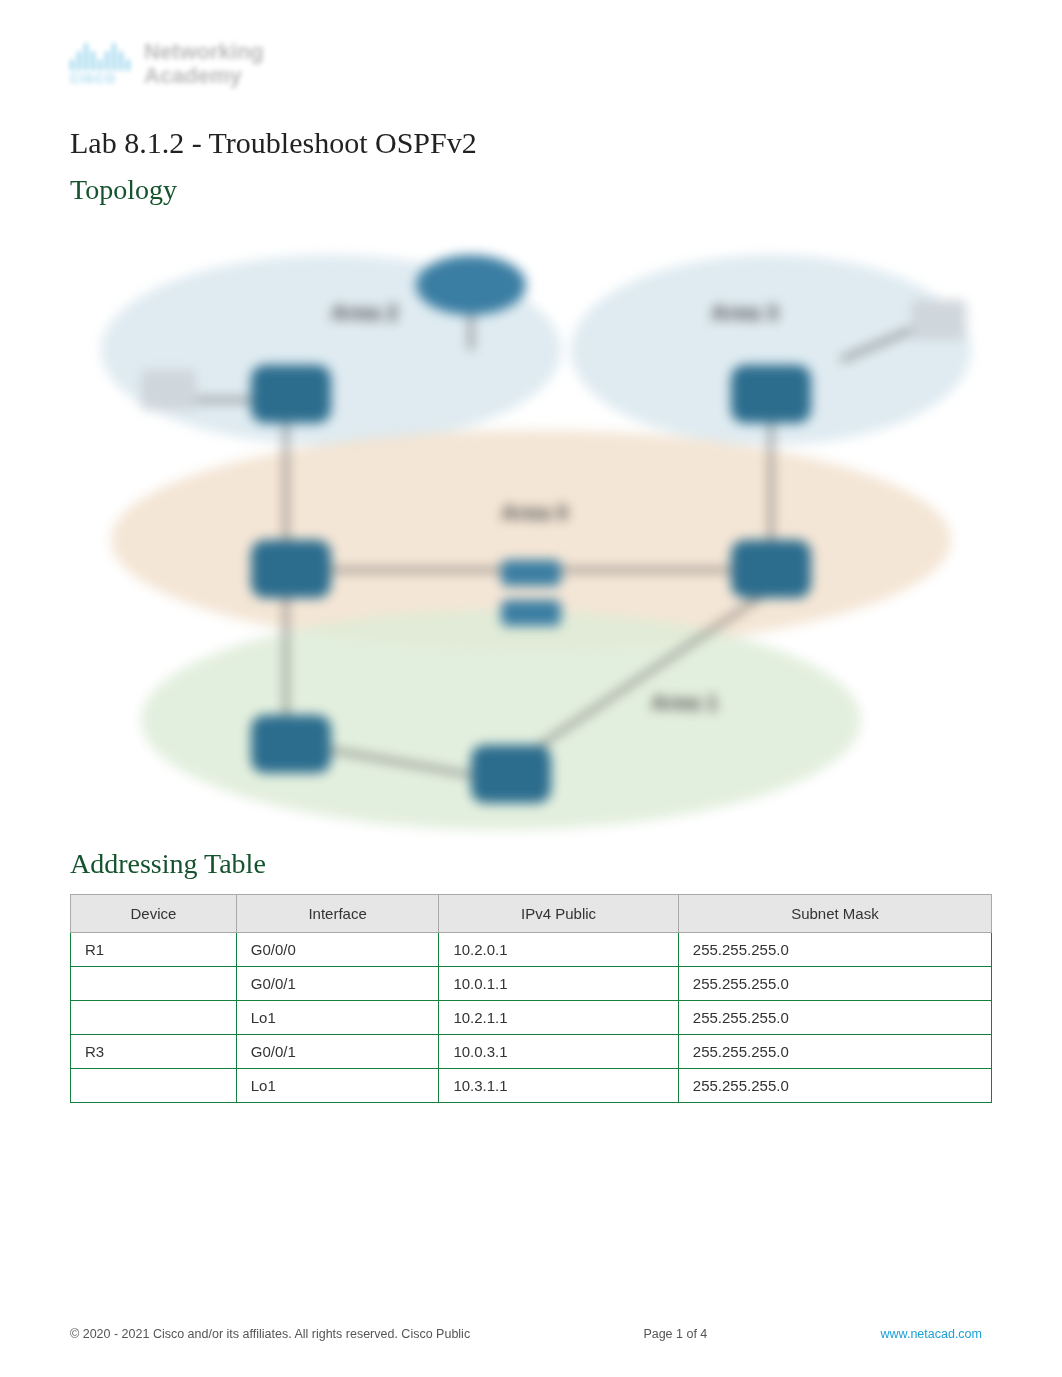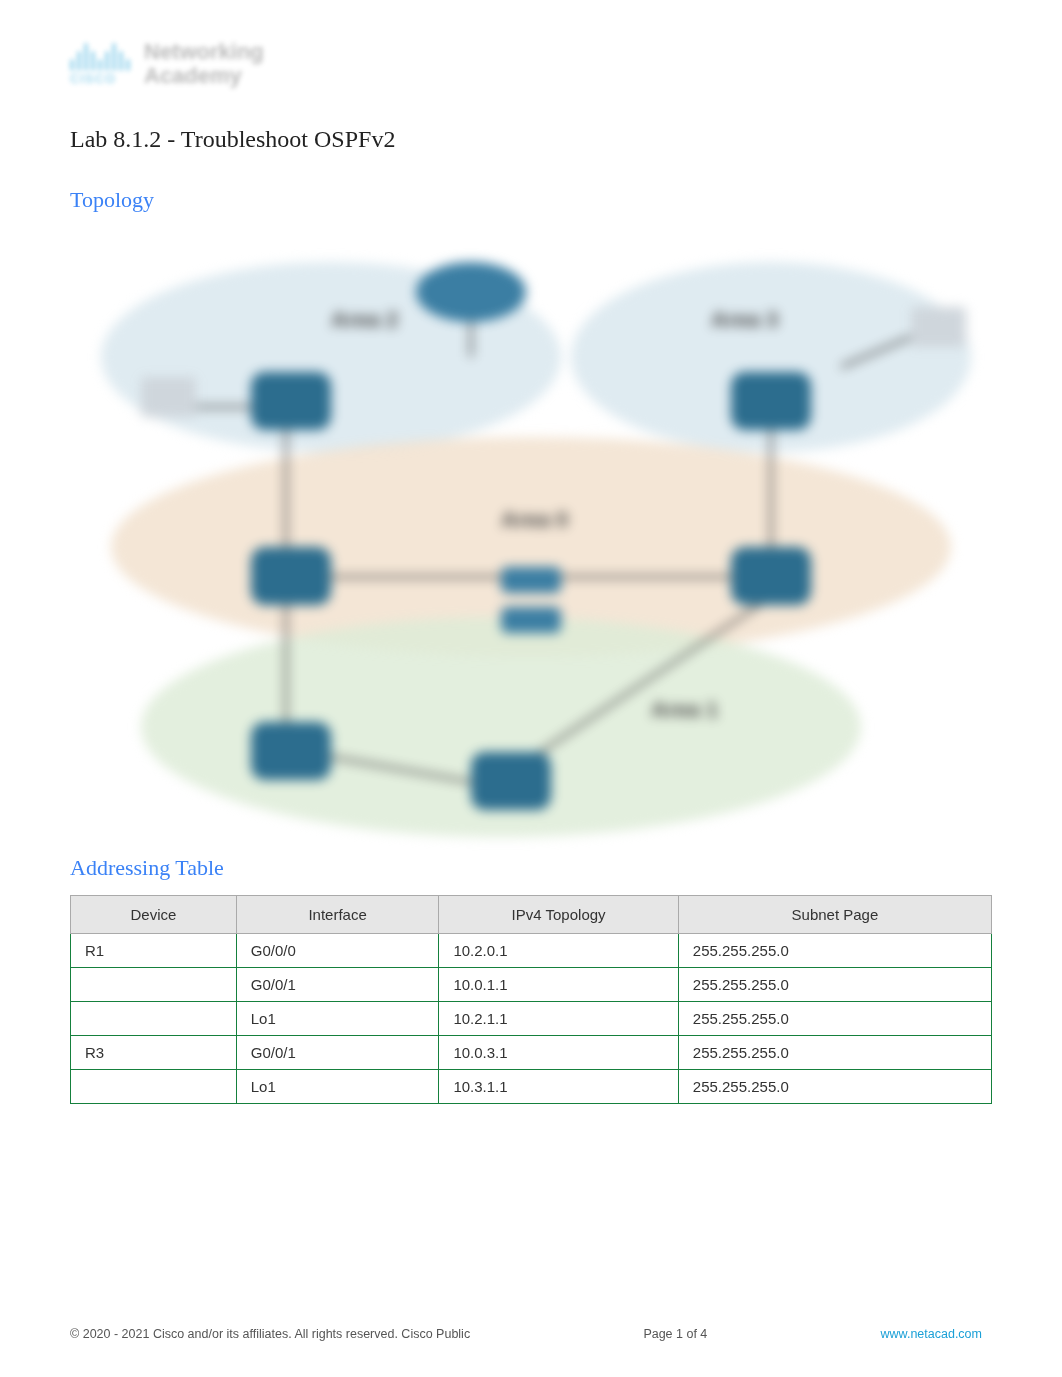--- a/index.html
+++ b/index.html
@@ -15,22 +15,22 @@
   .cisco-bars .b4 { height: 20px; }
   .cisco-bars .b5 { height: 12px; }
   .cisco-bars .b6 { height: 20px; }
   .cisco-bars .b7 { height: 28px; }
   .cisco-bars .b8 { height: 20px; }
   .cisco-bars .b9 { height: 12px; }
   .logo-text { font-size: 13px; color: #1ba0d7; font-weight: bold; letter-spacing: 1px; }
   .logo-right { font-size: 22px; color: #555; font-weight: bold; line-height: 1.1; }
 
   .content { padding: 10px 70px 0 70px; }
-  h1 { font-family: Georgia, 'Times New Roman', serif; font-weight: normal; font-size: 24px; color: #222; margin: 18px 0 34px 0; }
-  h2 { font-family: Georgia, 'Times New Roman', serif; font-weight: normal; font-size: 22px; color: #3b82f6; margin: 8px 0 14px 0; }
+  h1 { font-family: Georgia, 'Times New Roman', serif; font-weight: normal; font-size: 30px; color: #222; margin: 18px 0 14px 0; }
+  h2 { font-family: Georgia, 'Times New Roman', serif; font-weight: normal; font-size: 28px; color: #14532d; margin: 8px 0 14px 0; }
 
   .topology-img { width: 920px; height: 620px; position: relative; margin: 0 auto; }
   .topology-img svg { position: absolute; inset: 0; filter: blur(6px); }
 
   .addr-table { width: 100%; border-collapse: collapse; margin-top: 6px; font-size: 15px; }
   .addr-table th { background: #e6e6e6; font-weight: normal; padding: 10px 14px; text-align: left; border: 1px solid #aaa; color: #333; }
   .addr-table td { padding: 8px 14px; border: 1px solid #15803d; }
 
   .footer { position: absolute; bottom: 36px; left: 70px; right: 80px; display: flex; justify-content: space-between; font-size: 12.5px; color: #555; }
   .footer a { color: #1ba0d7; text-decoration: none; }
@@ -107,22 +107,22 @@
     </svg>
   </div>
 
   <h2>Addressing Table</h2>
 
   <table class="addr-table">
     <thead>
       <tr>
         <th style="width:18%;text-align:center;">Device</th>
         <th style="width:22%;text-align:center;">Interface</th>
-        <th style="width:26%;text-align:center;">IPv4 Topology</th>
-        <th style="width:34%;text-align:center;">Subnet Page</th>
+        <th style="width:26%;text-align:center;">IPv4 Public</th>
+        <th style="width:34%;text-align:center;">Subnet Mask</th>
       </tr>
     </thead>
     <tbody>
       <tr>
         <td>R1</td>
         <td>G0/0/0</td>
         <td>10.2.0.1</td>
         <td>255.255.255.0</td>
       </tr>
       <tr>

